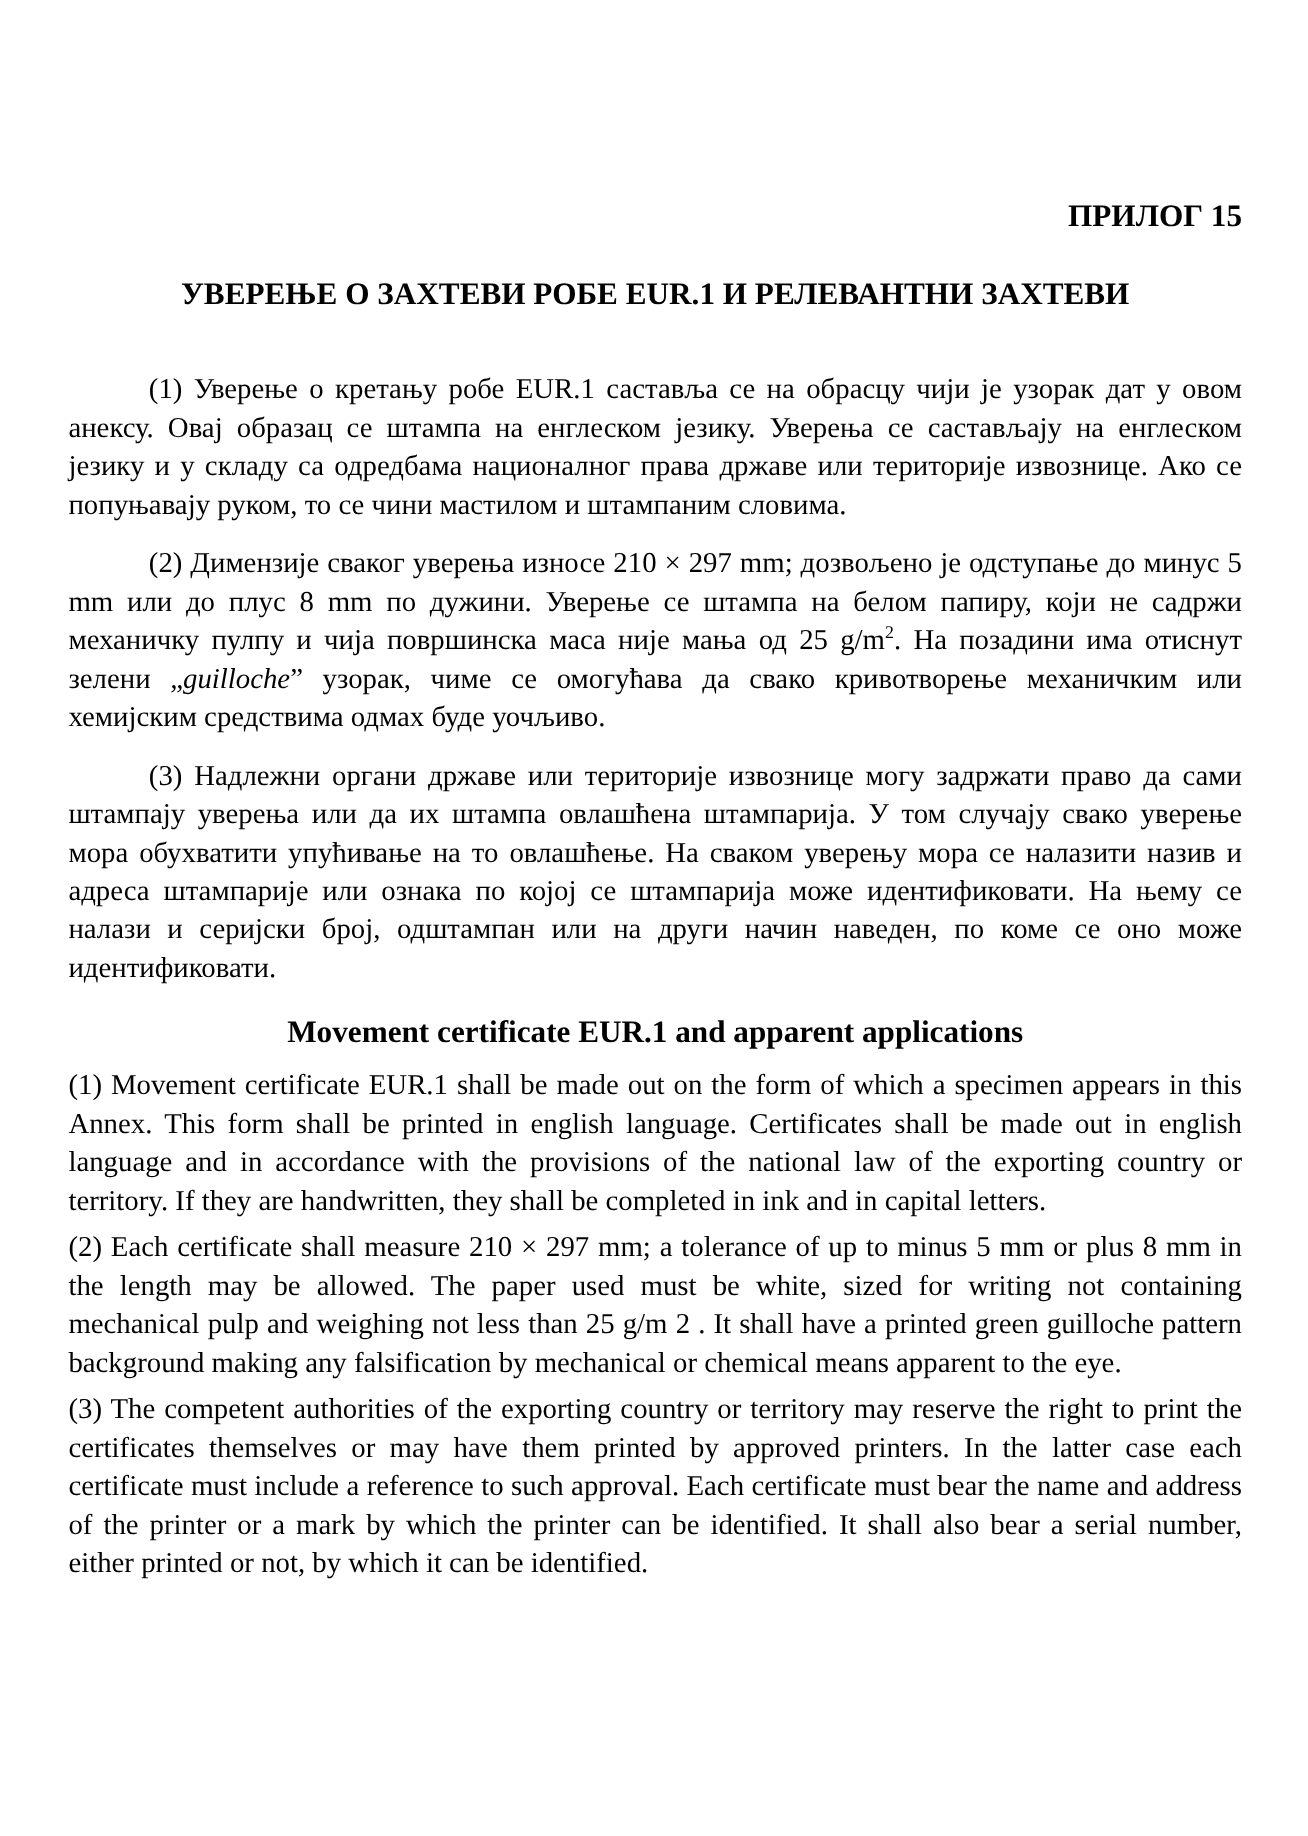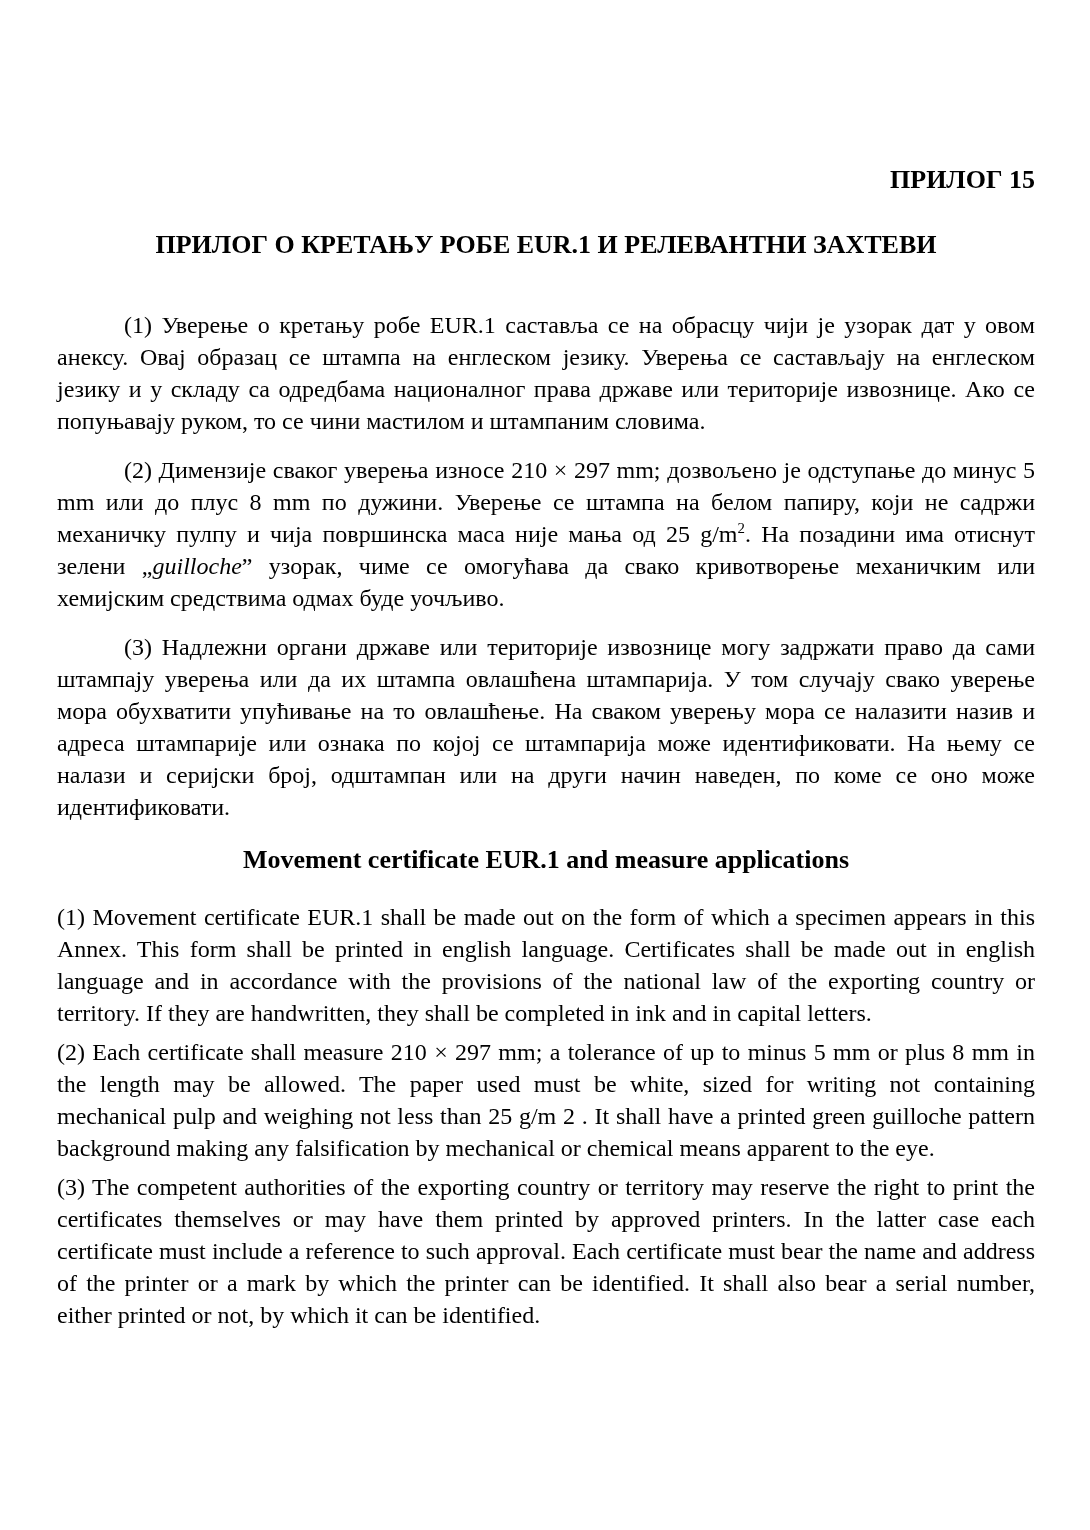--- a/index.html
+++ b/index.html
@@ -44,45 +44,45 @@
   }
   p.sr-first { margin-top: 48px; }
   p.sr + p.sr { margin-top: 17px; font-family: Liberation Serif, serif; }
   .en-title {
     margin-top: 21px;
     font-size: 26px;
     line-height: 32px;
     font-weight: bold;
     text-align: center;
   }
-  p.en-first { margin-top: 25px; }
+  p.en-first { margin-top: 13px; }
   p.en + p.en { margin-top: 7px; }
   sup {
     font-size: 0.62em;
     line-height: 0;
     vertical-align: super;
   }
   i { font-style: italic; }
 </style>
 </head>
 <body>
 
 <div class="page">
 
   <div class="annex-label">ПРИЛОГ 15</div>
 
-  <div class="doc-title">ПРИЛОГ О КРЕТАЊУ РОБЕ EUR.1 И РЕЛЕВАНТНИ ЗАХТЕВИ</div>
+  <div class="doc-title">УВЕРЕЊЕ О ЗАХТЕВИ РОБЕ EUR.1 И РЕЛЕВАНТНИ ЗАХТЕВИ</div>
 
   <p class="sr sr-first">(1) Уверење о кретању робе EUR.1 саставља се на обрасцу чији је узорак дат у овом анексу. Овај образац се штампа на енглеском језику. Уверења се састављају на енглеском језику и у складу са одредбама  националног права државе или територије извознице. Ако се попуњавају руком, то се чини мастилом и штампаним словима.</p>
 
   <p class="sr"><span>(2) Димензије сваког уверења износе 210 × 297 mm; дозвољено је одступање до минус 5 mm или до плус 8 mm по дужини. Уверење се штампа на белом папиру, који не садржи механичку пулпу и чија површинска маса није мања од 25 g/m</span><sup>2</sup><span>. На позадини има отиснут зелени „</span><i>guilloche</i><span>” узорак, чиме се омогућава да свако кривотворење механичким или хемијским средствима одмах буде уочљиво.</span></p>
 
   <p class="sr">(3) Надлежни органи државе или територије извознице могу задржати право да сами штампају уверења или да их штампа овлашћена штампарија. У том случају свако уверење мора обухватити упућивање на то овлашћење. На сваком уверењу мора се налазити назив и адреса штампарије или ознака по којој се штампарија може идентификовати. На њему се налази и серијски број, одштампан или на други начин наведен, по коме се оно може идентификовати.</p>
 
-  <div class="en-title">Movement certificate EUR.1 and measure applications</div>
+  <div class="en-title">Movement certificate EUR.1 and apparent applications</div>
 
   <p class="en en-first">(1) Movement certificate EUR.1 shall be made out on the form of which a specimen appears in this Annex. This form shall be printed in english language. Certificates shall be made out in english language and in accordance with the provisions of the national law of the exporting country or territory. If they are handwritten, they shall be completed in ink and in capital letters.</p>
 
   <p class="en">(2) Each certificate shall measure 210 × 297 mm; a tolerance of up to minus 5 mm or plus 8 mm in the length may be allowed. The paper used must be white, sized for writing not containing mechanical pulp and weighing not less than 25 g/m 2 . It shall have a printed green guilloche pattern background making any falsification by mechanical or chemical means apparent to the eye.</p>
 
   <p class="en">(3) The competent authorities of the exporting country or territory may reserve the right to print the certificates themselves or may have them printed by approved printers. In the latter case each certificate must include a reference to such approval. Each certificate must bear the name and address of the printer or a mark by which the printer can be identified. It shall also bear a serial number, either printed or not, by which it can be identified.</p>
 
 </div>
 
 </body></html>

